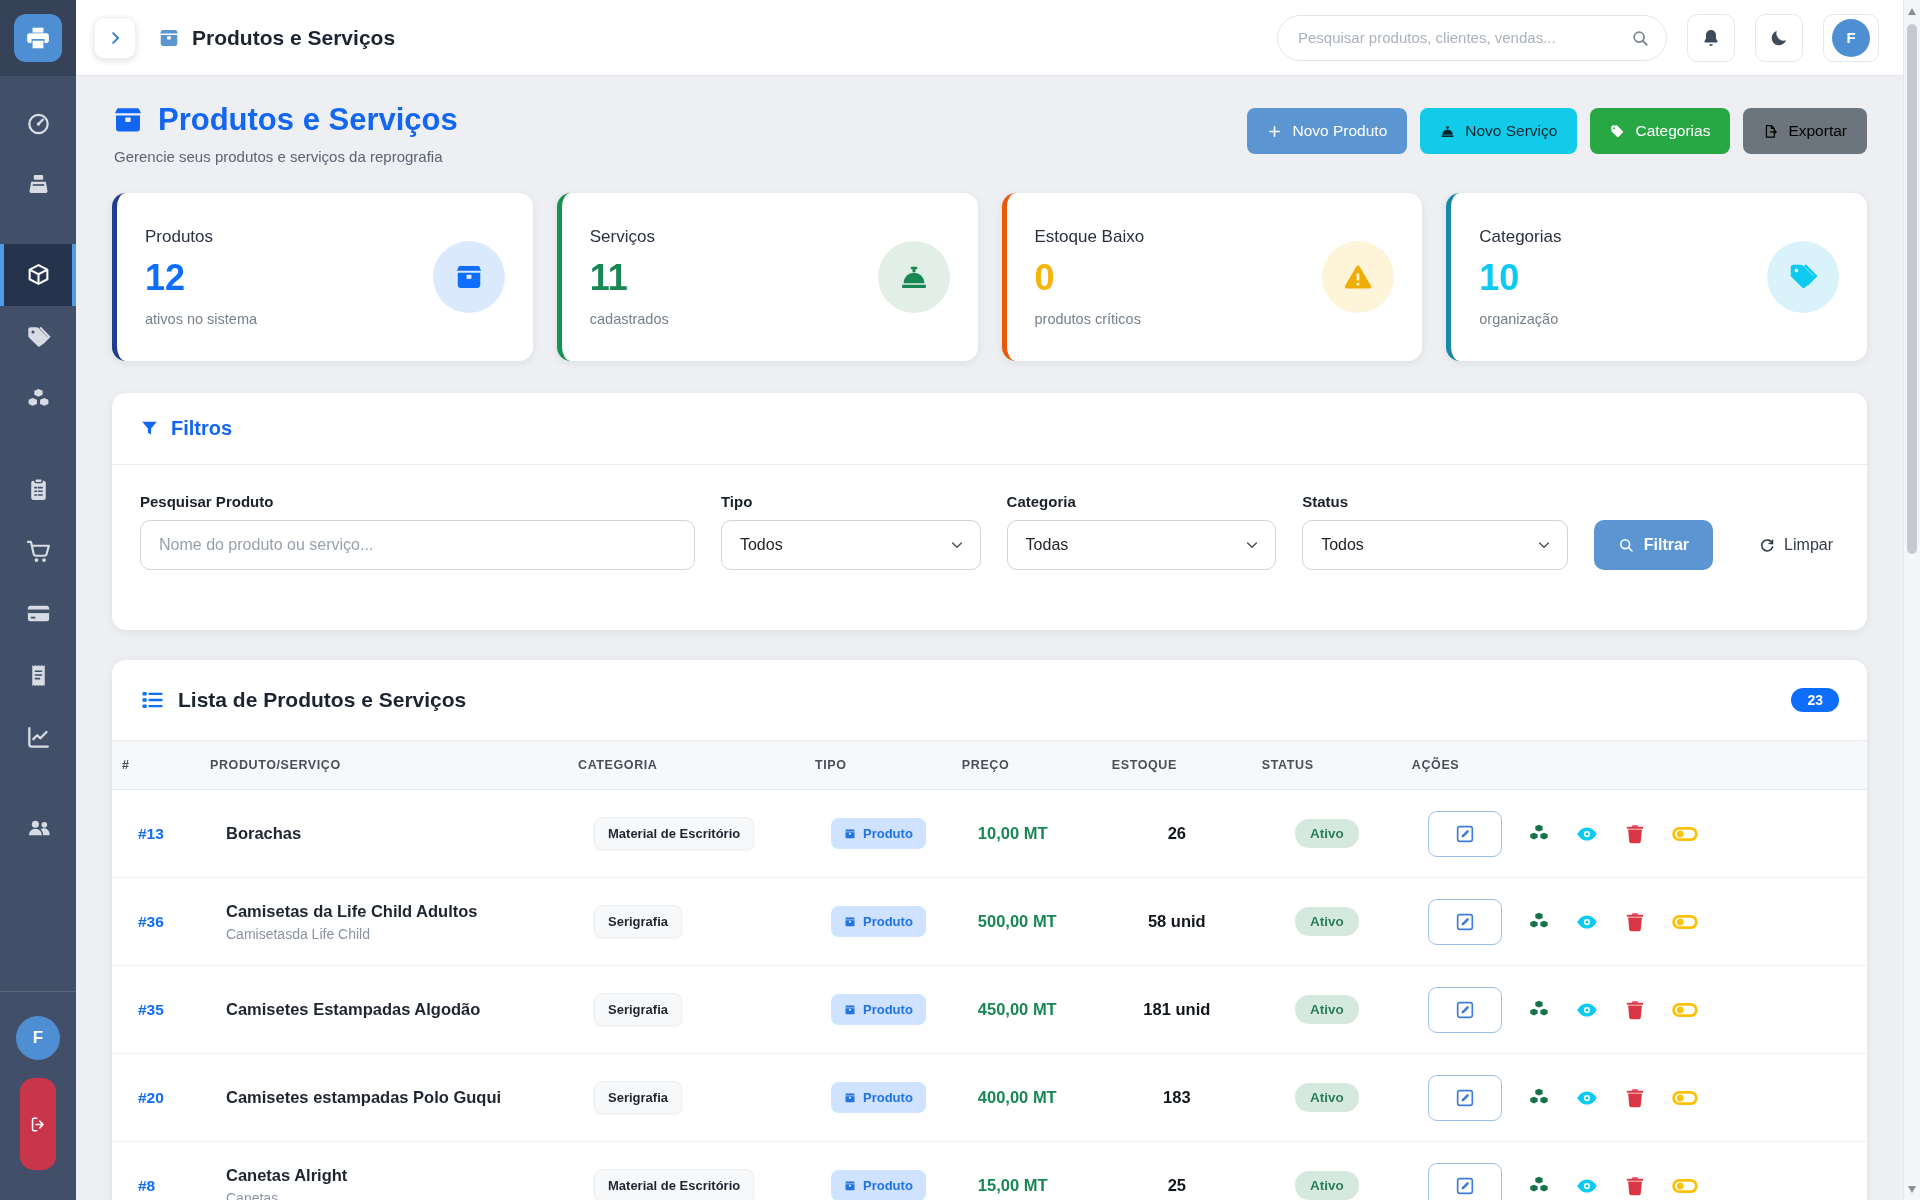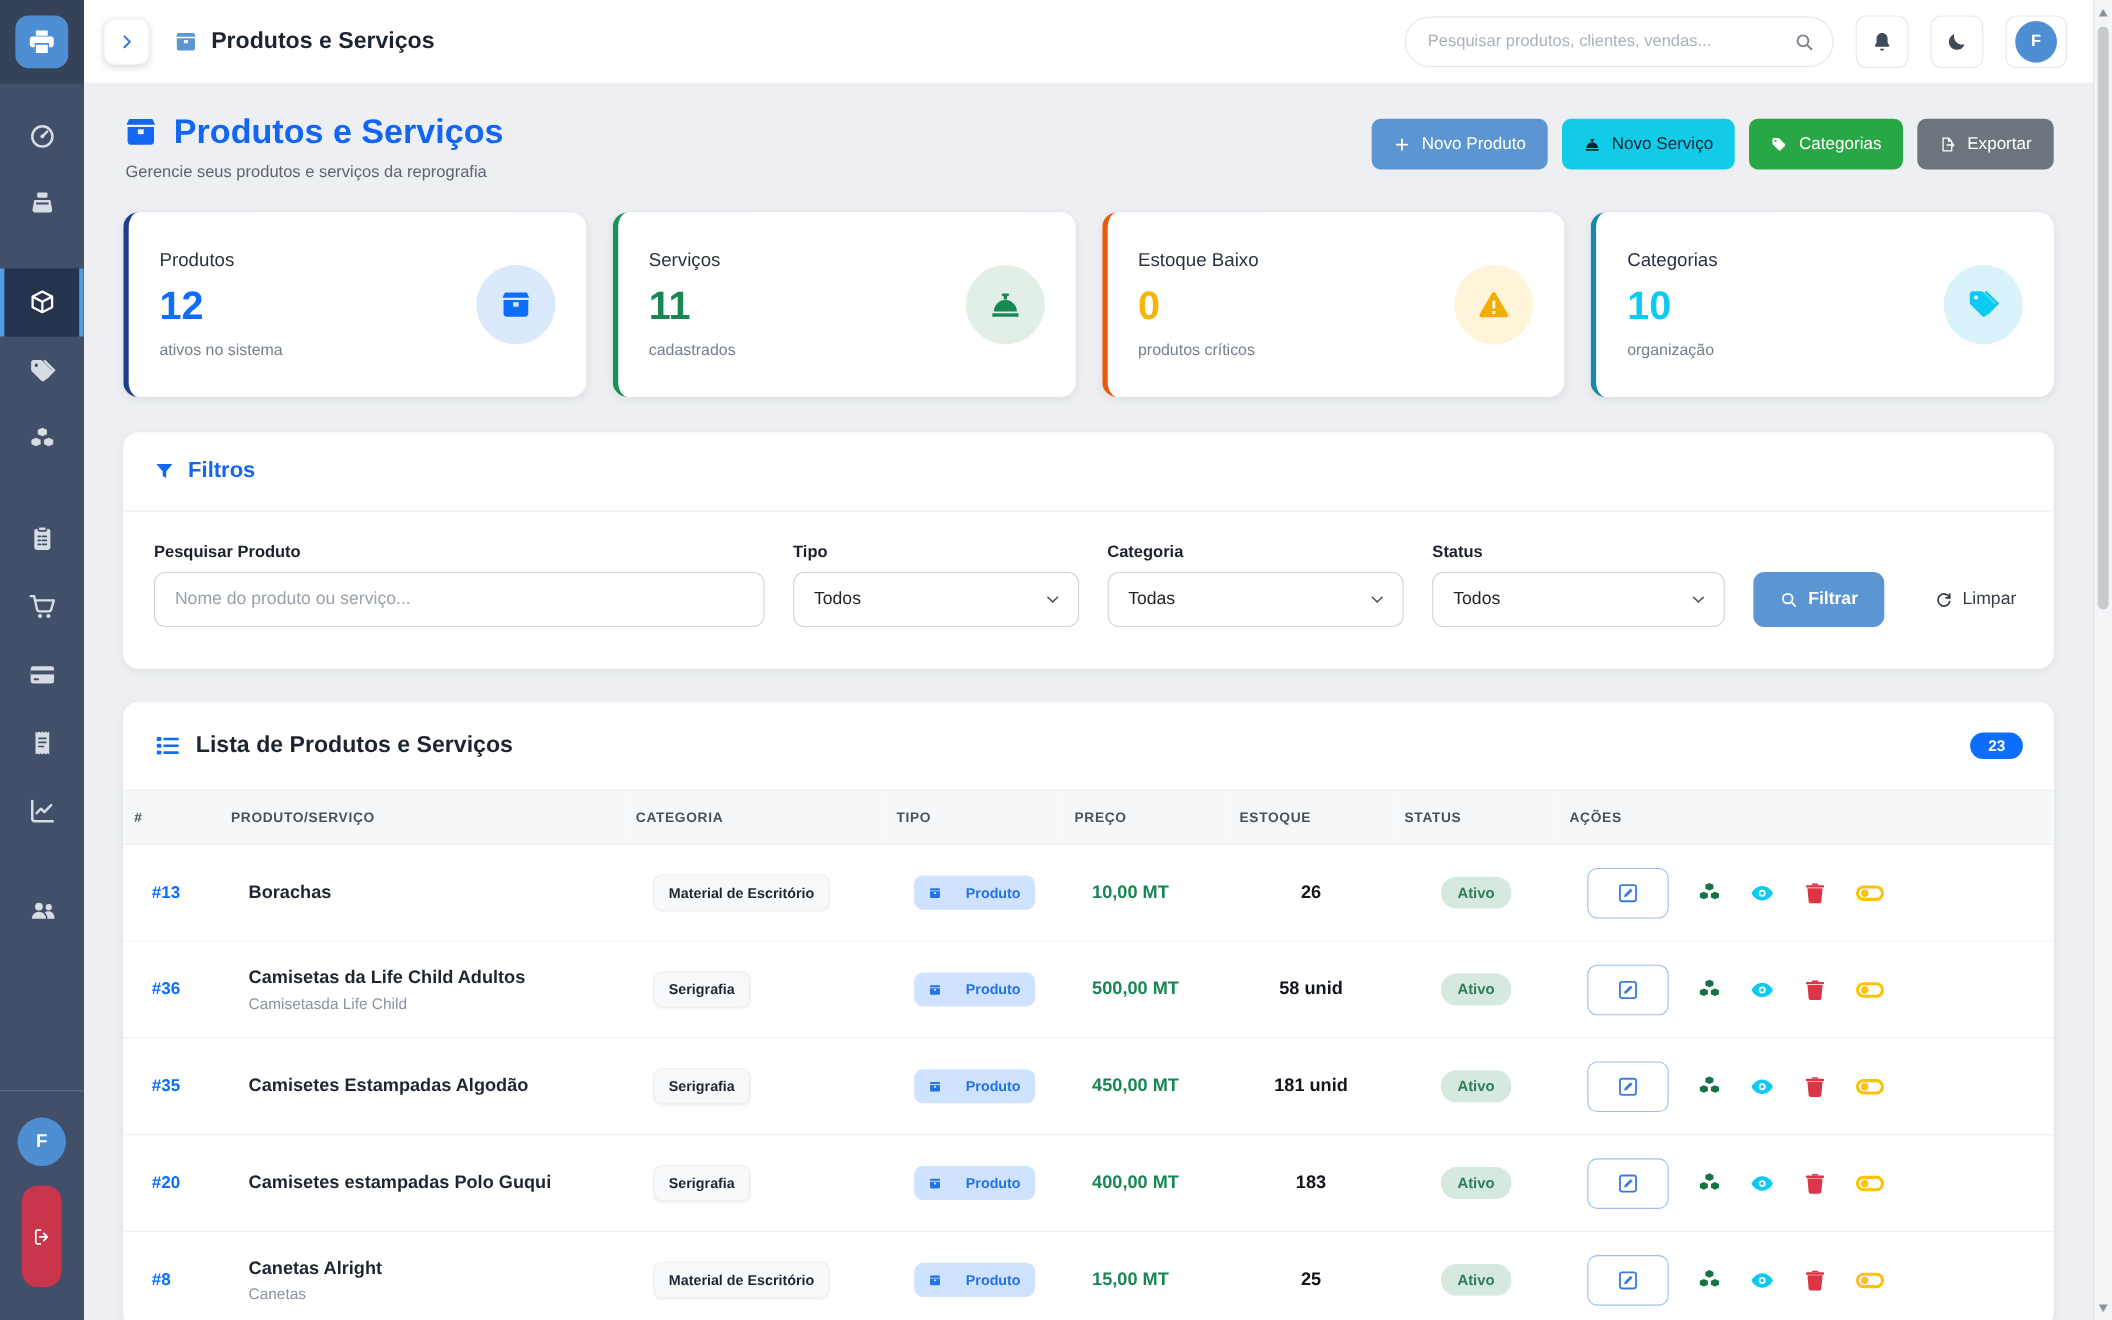--- a/index.html
+++ b/index.html
@@ -81,21 +81,21 @@
   .stat-value { font-size:36px; font-weight:800; margin:10px 0 12px; }
   .stat-caption { font-size:14.5px; color:#76808c; }
   .stat-icon { width:72px; height:72px; border-radius:50%; display:flex; align-items:center; justify-content:center; flex:0 0 auto; }
   .stat-icon svg { width:30px; height:30px; }
 
   .card { background:#fff; border-radius:14px; box-shadow:0 2px 8px rgba(25,39,62,.07); }
   .filters-card { margin-bottom:30px; }
   .card-head { display:flex; align-items:center; gap:12px; padding:24px 28px;
     border-bottom:1px solid #e9ecef; font-size:20px; font-weight:700; color:var(--title-blue,#1266f1); }
   .card-head .ic svg { width:19px; height:19px; color:var(--title-blue,#1266f1); }
-  .filters-body { display:flex; align-items:flex-end; gap:26px; padding:28px 28px 38px; }
+  .filters-body { display:flex; align-items:flex-end; gap:26px; padding:28px 28px 60px; }
   .f-field label { display:block; font-size:15px; font-weight:700; color:#1a202c; margin-bottom:10px; }
   .f-input { height:50px; border:1px solid #ced4da; border-radius:10px; padding:0 18px;
     font-size:16px; outline:none; font-family:inherit; width:100%; }
   .f-input::placeholder { color:#98a1ab; }
   .w-search { width:560px; }
   .w-tipo { width:262px; } .w-cat { width:272px; } .w-status { width:268px; }
   .select { height:50px; border:1px solid #ced4da; border-radius:10px; display:flex;
     align-items:center; justify-content:space-between; padding:0 16px 0 18px; font-size:16px;
     color:#212529; cursor:pointer; background:#fff; }
   .select .ic svg { width:14px; height:14px; color:#4a5058; }
@@ -123,21 +123,21 @@
   th.c-stock, td.c-stock { width:150px; text-align:center; }
   th.c-status, td.c-status { width:150px; text-align:center; }
   .products tbody tr { height:88px; }
   .products tbody td { padding:16px 26px; border-bottom:1px solid #eef0f2; vertical-align:middle; }
   .cell-id { color:var(--primary,#0d6efd); font-weight:700; font-size:15.5px; }
   .p-name { font-size:16.5px; font-weight:700; color:#1f2530; }
   .p-sub { font-size:14px; color:#8a93a0; margin-top:5px; font-weight:400; }
   .badge-cat { display:inline-block; background:#f8f9fa; border:1px solid #edeff1;
     box-shadow:0 1px 2px rgba(0,0,0,.05); color:#1f2530; font-size:13px; font-weight:700;
     padding:8px 13px; border-radius:8px; }
-  .badge-type { display:inline-flex; align-items:center; gap:22px; background:#cfe2ff; color:#2273e6;
+  .badge-type { display:inline-flex; align-items:center; gap:7px; background:#cfe2ff; color:#2273e6;
     font-size:13px; font-weight:700; padding:8px 13px; border-radius:8px; }
   .badge-type svg { width:12px; height:12px; }
   .cell-price { color:var(--success-text,#198754); font-weight:700; font-size:16.5px; }
   .cell-stock { font-weight:700; font-size:16.5px; color:#12161c; }
   .badge-status { display:inline-block; background:#d6e9de; color:#2d7e57; font-size:13.5px;
     font-weight:700; padding:7px 15px; border-radius:14px; }
   .act-row { display:flex; align-items:center; gap:26px; }
   .act-btn { background:none; border:none; padding:0; cursor:pointer; display:flex;
     align-items:center; justify-content:center; }
   .act-btn svg { width:22px; height:22px; }
@@ -367,21 +367,21 @@
           <span>Novo Serviço</span>
         </button>
         <button class="action-btn" style="background: rgb(40, 167, 69); color: rgb(255, 255, 255);">
           <span class="ic">
             <svg viewBox="0 0 24 24" fill="currentColor" width="100%" height="100%">
               <path fill-rule="evenodd" d="M2.2 10.5V4.2c0-1.1.9-2 2-2h6.3c.5 0 1 .2 1.4.6l8.3 8.3c.8.8.8 2 0 2.8l-6.3 6.3c-.8.8-2 .8-2.8 0l-8.3-8.3c-.4-.4-.6-.9-.6-1.4zM6.7 5.2a1.5 1.5 0 1 0 0 3 1.5 1.5 0 0 0 0-3z"></path>
             </svg>
           </span>
           <span>Categorias</span>
         </button>
-        <button class="action-btn" style="background: rgb(108, 117, 125); color: #ffffff;">
+        <button class="action-btn" style="background: rgb(108, 117, 125); color: #000000;">
           <span class="ic">
             <svg viewBox="0 0 24 24" fill="currentColor" width="100%" height="100%">
               <path d="M5.5 2.5h8L18 7v14H5.5z" fill="none" stroke="currentColor" stroke-width="1.9"></path>
               <path d="M13.5 2.8V7h4.2" fill="none" stroke="currentColor" stroke-width="1.9"></path>
               <path d="M11.5 12.5h9.5m0 0l-2.7-2.7m2.7 2.7l-2.7 2.7" fill="none" stroke="currentColor" stroke-width="2.1" stroke-linecap="round" stroke-linejoin="round"></path>
             </svg>
           </span>
           <span>Exportar</span>
         </button>
       </div>

